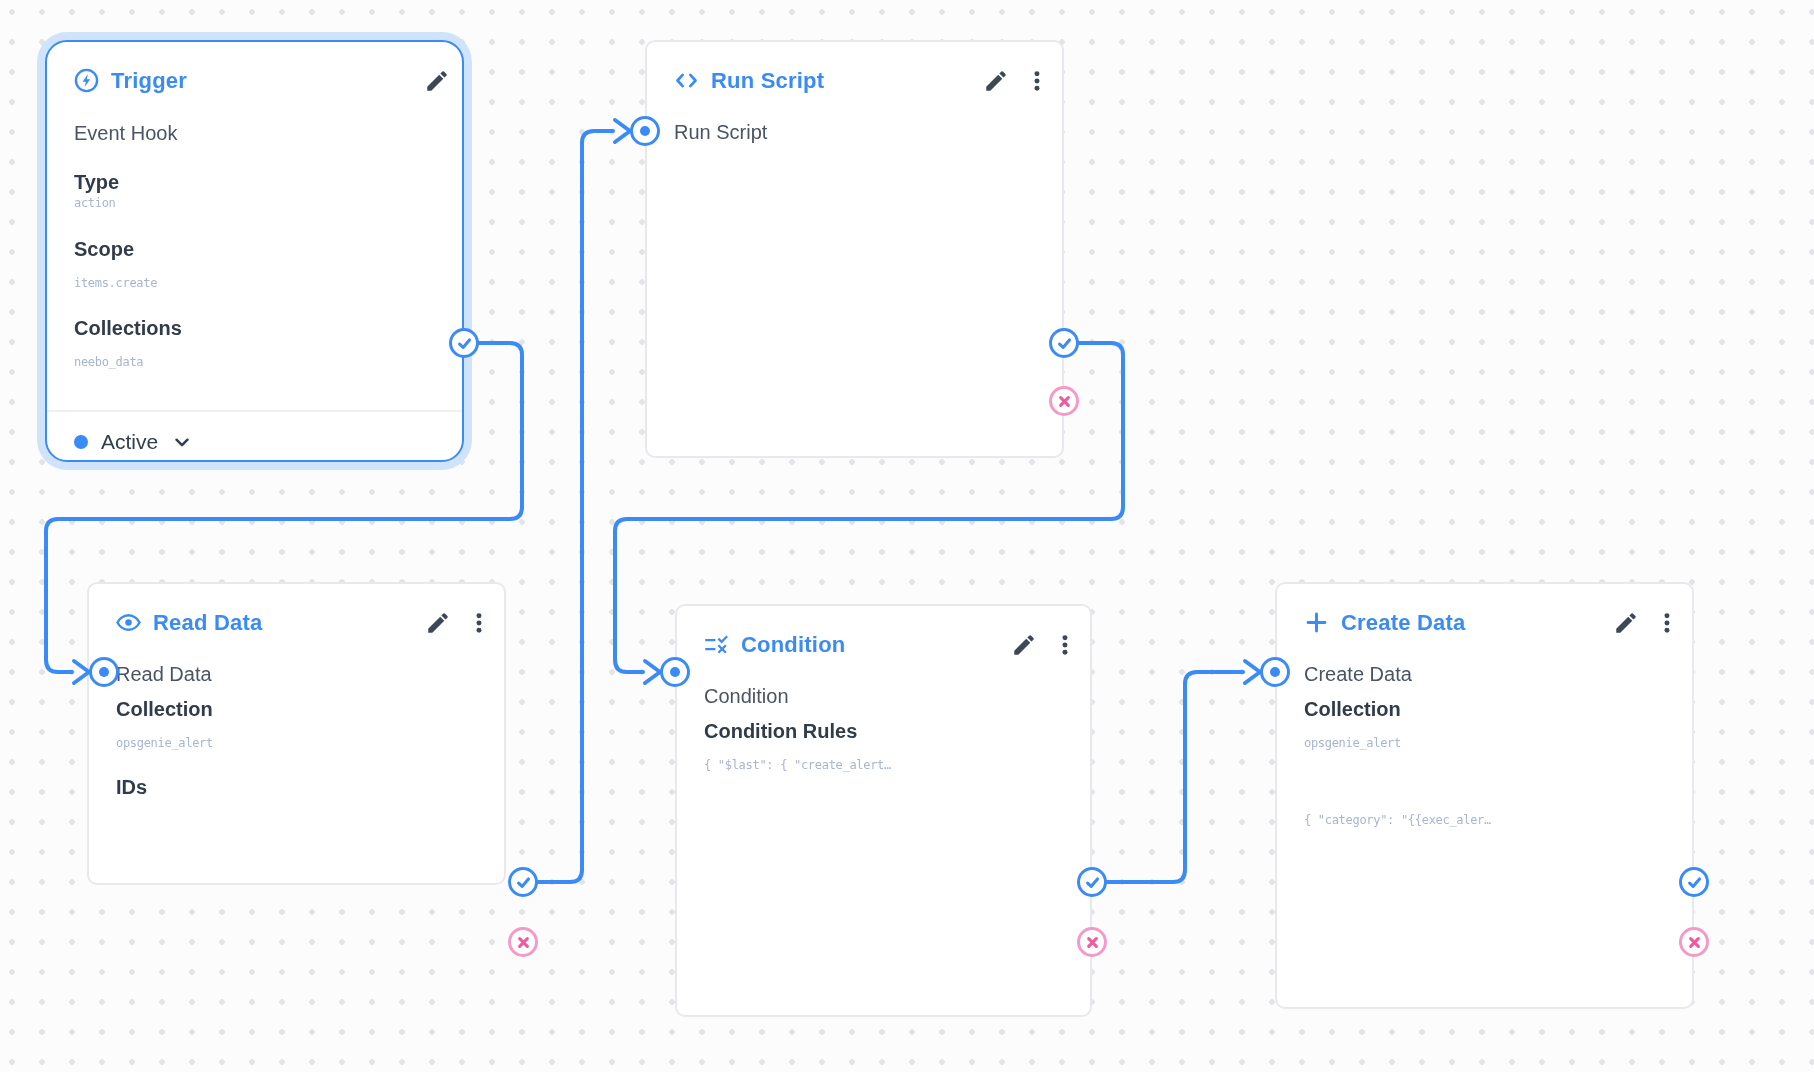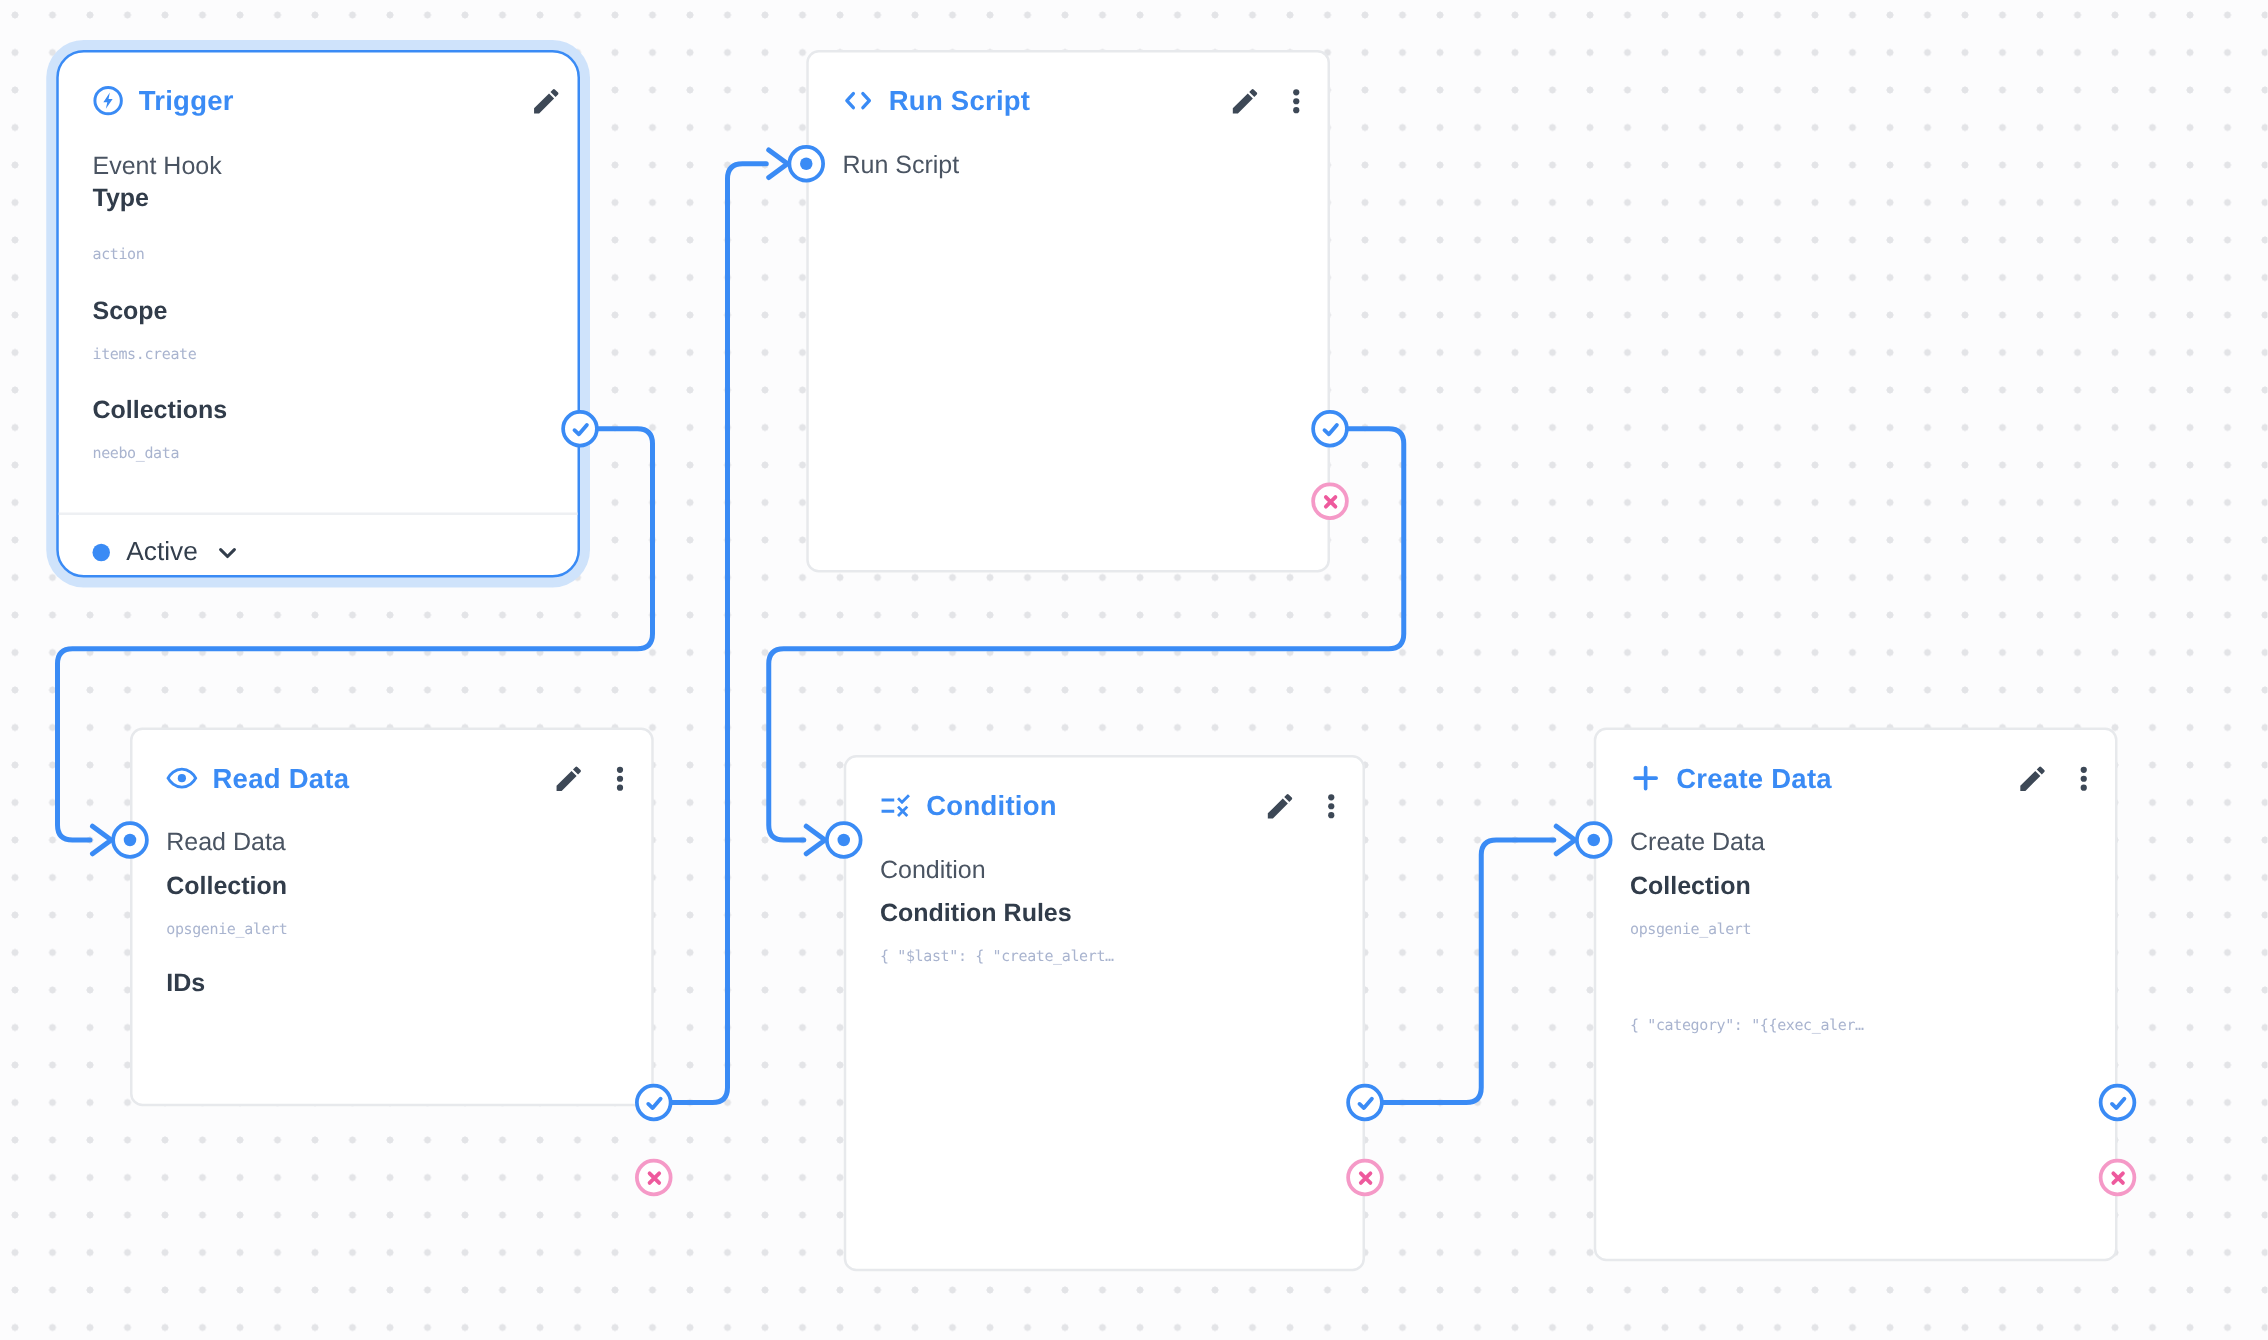--- a/index.html
+++ b/index.html
@@ -35,21 +35,21 @@
   .lbl{font-weight:700;color:#313c4a;}
   .mono{font-family:"DejaVu Sans Mono",monospace;font-size:12px;color:#a9b4cf;letter-spacing:-.3px;}
   
   .r1{top:77px;}
   .l2{top:112px;}
   .v2{top:146px;}
   .l3{top:190px;}
   .v3{top:223px;}
   
   .t-sub{top:78px;}
-  .t-l1{top:104px;}
+  .t-l1{top:127px;}
   .t-v1{top:148px;}
   .t-l2{top:194px;}
   .t-v2{top:228px;}
   .t-l3{top:273px;}
   .t-v3{top:307px;}
   .t-divider{position:absolute;left:0;right:0;top:368px;border-top:2px solid #eef0f3;}
   .status-row{position:absolute;left:27px;top:388px;display:flex;align-items:center;gap:13px;font-size:21px;color:#333e4c;cursor:pointer;}
   .status-dot{width:14px;height:14px;border-radius:50%;background:#3a8bf5;flex:0 0 auto;}
   .chev{width:22px;height:22px;display:flex;color:#333e4c;}
   .chev svg{width:100%;height:100%;}
@@ -135,21 +135,21 @@
               <circle cx="12" cy="5.4" r="2.3" fill="currentColor"></circle>
               <circle cx="12" cy="12" r="2.3" fill="currentColor"></circle>
               <circle cx="12" cy="18.6" r="2.3" fill="currentColor"></circle>
             </svg>
         </span>
       </span>
     </div>
     <div class="row r1">Run Script</div>
   </div>
 
-  <div class="card" style="left:104px;top:582px;width:419px;height:303px;">
+  <div class="card" style="left:87px;top:582px;width:419px;height:303px;">
     <div class="card-header">
       <span class="hicon">
         <svg viewBox="0 0 24 24">
             <path d="M12 5.6C7.2 5.6 3.6 9.2 2.2 12c1.4 2.8 5 6.4 9.8 6.4s8.4-3.6 9.8-6.4C20.4 9.2 16.8 5.6 12 5.6z" fill="none" stroke="currentColor" stroke-width="2.1"></path>
             <circle cx="12" cy="12" r="2.9" fill="currentColor"></circle>
           </svg>
       </span>
       <span class="htitle">Read Data</span>
       <span class="actions">
         <span class="act">

